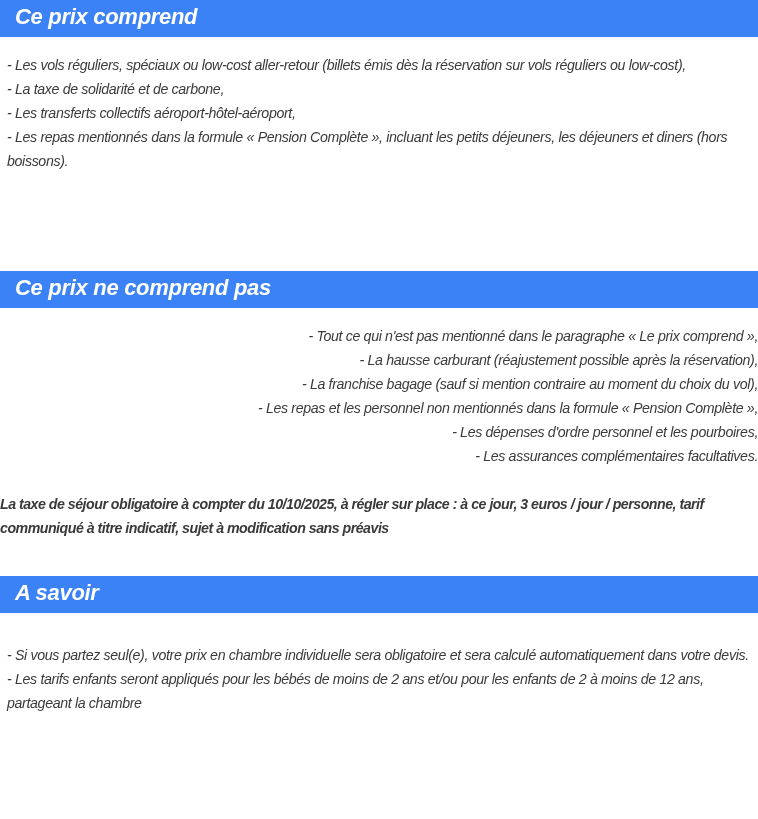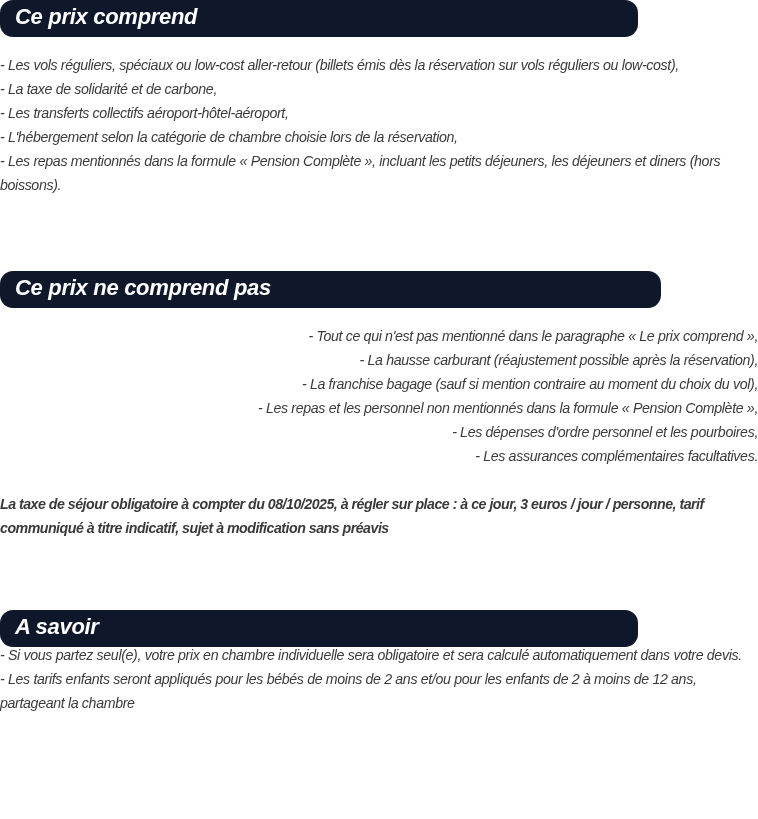--- a/index.html
+++ b/index.html
@@ -1,53 +1,52 @@
 <!DOCTYPE html>
 <html><head>
 <meta charset="utf-8">
 <style>
   html, body { margin: 0; padding: 0; background: #ffffff; }
   body { width: 758px; height: 819px; overflow: hidden; position: relative;
          font-family: "DejaVu Sans", sans-serif; color: #3a3a3a; }
-  .hdr { position: absolute; left: 0; width: 638px; height: 37px; background: #0f172a; border-radius: 13px; }
+  .hdr { position: absolute; left: 0; width: 758px; height: 37px; background: #3b82f6; }
   .hdr span { position: absolute; left: 15px; top: 4px; color: #ffffff; font-style: italic;
               font-weight: bold; font-size: 22px; letter-spacing: -0.3px;
               font-family: "Liberation Sans", sans-serif; }
   .block { position: absolute; left: 0; width: 758px; font-style: italic;
            font-size: 14.2px; line-height: 24px; letter-spacing: -0.35px;
            font-family: "Liberation Sans", sans-serif; }
-  .block div { white-space: normal; }
+  .block div { white-space: normal; padding-left: 7px; }
   .bold { font-weight: bold; font-size: 14.2px; letter-spacing: -0.5px; }
 </style>
 </head>
 <body>
 
 <div class="hdr" style="top:0;">
   <span>Ce prix comprend</span>
 </div>
 <div class="block" style="top:53px;">
   <div>- Les vols réguliers, spéciaux ou low-cost aller-retour (billets émis dès la réservation sur vols réguliers ou low-cost),</div>
   <div>- La taxe de solidarité et de carbone,</div>
   <div>- Les transferts collectifs aéroport-hôtel-aéroport,</div>
-  <div>- L'hébergement selon la catégorie de chambre choisie lors de la réservation,</div>
   <div>- Les repas mentionnés dans la formule « Pension Complète », incluant les petits déjeuners, les déjeuners et diners (hors boissons).</div>
 </div>
 
 <div class="hdr" style="top:271px;padding-left:23px;">
   <span>Ce prix ne comprend pas</span>
 </div>
 <div class="block" style="top:324px;text-align:right;">
   <div>- Tout ce qui n'est pas mentionné dans le paragraphe « Le prix comprend »,</div>
   <div>- La hausse carburant (réajustement possible après la réservation),</div>
   <div>- La franchise bagage (sauf si mention contraire au moment du choix du vol),</div>
   <div>- Les repas et les personnel non mentionnés dans la formule « Pension Complète »,</div>
   <div>- Les dépenses d'ordre personnel et les pourboires,</div>
   <div>- Les assurances complémentaires facultatives.</div>
 </div>
-<div class="block bold" style="top:492px;">La taxe de séjour obligatoire à compter du 08/10/2025, à régler sur place : à ce jour, 3 euros / jour / personne, tarif communiqué à titre indicatif, sujet à modification sans préavis</div>
+<div class="block bold" style="top:492px;">La taxe de séjour obligatoire à compter du 10/10/2025, à régler sur place : à ce jour, 3 euros / jour / personne, tarif communiqué à titre indicatif, sujet à modification sans préavis</div>
 
-<div class="hdr" style="top:610px;">
+<div class="hdr" style="top:576px;">
   <span>A savoir</span>
 </div>
 <div class="block" style="top:643px;">
   <div>- Si vous partez seul(e), votre prix en chambre individuelle sera obligatoire et sera calculé automatiquement dans votre devis.</div>
   <div>- Les tarifs enfants seront appliqués pour les bébés de moins de 2 ans et/ou pour les enfants de 2 à moins de 12 ans, partageant la chambre</div>
 </div>
 
 </body></html>

